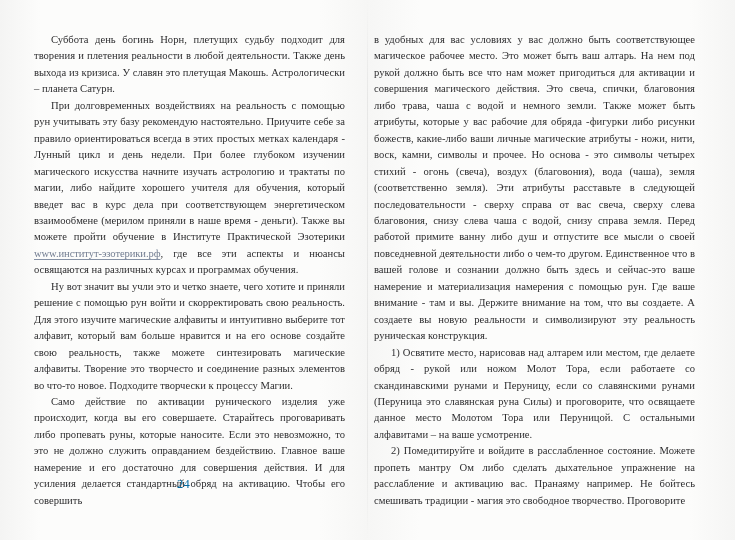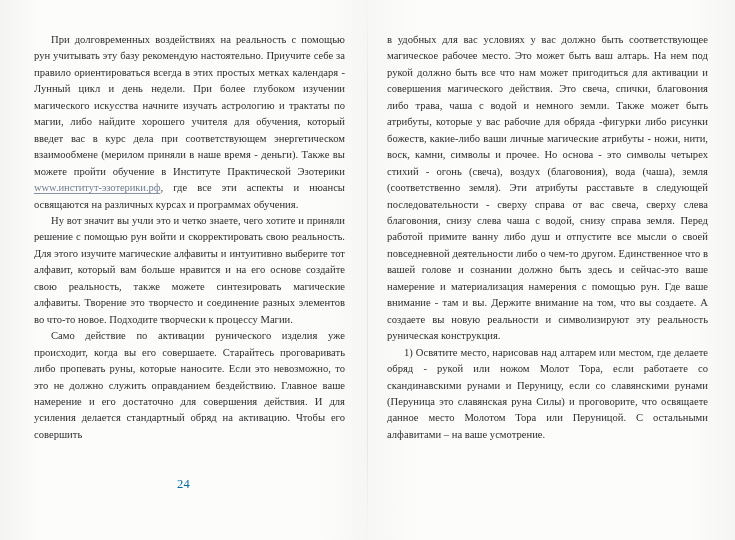--- a/index.html
+++ b/index.html
@@ -38,21 +38,21 @@
   }
 
   .page {
     position: absolute;
     top: 0;
     height: 540px;
     box-sizing: border-box;
   }
 
   .page-left  { left: 0px;   width: 367px; padding: 32px 22px 0 34px; }
-  .page-right { left: 367px; width: 368px; padding: 32px 27px 0 20px; }
+  .page-right { left: 354px; width: 368px; padding: 32px 27px 0 20px; }
 
   .body-text {
     font-size: 10.6px;
     line-height: 16.45px;
     color: #2e2e30;
     text-align: justify;
     text-justify: inter-word;
     hyphens: manual;
     -webkit-font-smoothing: antialiased;
   }
@@ -100,31 +100,33 @@
 <body>
 
 <div class="spread scan-blur">
 
   <div class="paper-tone"></div>
   <div class="gutter-seam"></div>
 
   <div class="page page-left">
     <div class="body-text">
 
+      <p>Суббота день богинь Норн, плетущих судьбу подходит для творения и плетения реальности в любой деятельности. Также день выхода из кризиса. У славян это плетущая Макошь. Астрологически – планета Сатурн.</p>
 
       <p><span>При долговременных воздействиях на реальность с помощью рун учитывать эту базу рекомендую настоятельно. Приучите себе за правило ориентироваться всегда в этих простых метках календаря - Лунный цикл и день недели. При более глубоком изучении магического искусства начните изучать астрологию и трактаты по магии, либо найдите хорошего учителя для обучения, который введет вас в курс дела при соответствующем энергетическом взаимообмене (мерилом приняли в наше время - деньги). Также вы можете пройти обучение в Институте Практической Эзотерики </span><a class="link-url" href="#">www.институт-эзотерики.рф</a><span>, где все эти аспекты и нюансы освящаются на различных курсах и программах обучения.</span></p>
 
       <p>Ну вот значит вы учли это и четко знаете, чего хотите и приняли решение с помощью рун войти и скорректировать свою реальность. Для этого изучите магические алфавиты и интуитивно выберите тот алфавит, который вам больше нравится и на его основе создайте свою реальность, также можете синтезировать магические алфавиты. Творение это творчесто и соединение разных элементов во что-то новое. Подходите творчески к процессу Магии.</p>
       <p>Само действие по активации рунического изделия уже происходит, когда вы его совершаете. Старайтесь проговаривать либо пропевать руны, которые наносите. Если это невозможно, то это не должно служить оправданием бездействию. Главное ваше намерение и его достаточно для совершения действия. И для усиления делается стандартный обряд на активацию. Чтобы его совершить</p>
     </div>
 
     <div class="folio">24</div>
   </div>
 
   <div class="page page-right">
     <div class="body-text">
       <p class="no-indent">в удобных для вас условиях у вас должно быть соответствующее магическое рабочее место. Это может быть ваш алтарь. На нем под рукой должно быть все что нам может пригодиться для активации и совершения магического действия. Это свеча, спички, благовония либо трава, чаша с водой и немного земли. Также может быть атрибуты, которые у вас рабочие для обряда -фигурки либо рисунки божеств, какие-либо ваши личные магические атрибуты - ножи, нити, воск, камни, символы и прочее. Но основа - это символы четырех стихий - огонь (свеча), воздух (благовония), вода (чаша), земля (соответственно земля). Эти атрибуты расставьте в следующей последовательности - сверху справа от вас свеча, сверху слева благовония, снизу слева чаша с водой, снизу справа земля. Перед работой примите ванну либо душ и отпустите все мысли о своей повседневной деятельности либо о чем-то другом. Единственное что в вашей голове и сознании должно быть здесь и сейчас-это ваше намерение и материализация намерения с помощью рун. Где ваше внимание - там и вы. Держите внимание на том, что вы создаете. А создаете вы новую реальности и символизируют эту реальность руническая конструкция.</p>
       <p>1) Освятите место, нарисовав над алтарем или местом, где делаете обряд - рукой или ножом Молот Тора, если работаете со скандинавскими рунами и Перуницу, если со славянскими рунами (Перуница это славянская руна Силы) и проговорите, что освящаете данное место Молотом Тора или Перуницой. С остальными алфавитами – на ваше усмотрение.</p>
+      <p>2) Помедитируйте и войдите в расслабленное состояние. Можете пропеть мантру Ом либо сделать дыхательное упражнение на расслабление и активацию вас. Пранаяму например. Не бойтесь смешивать традиции - магия это свободное творчество. Проговорите</p>
     </div>
 
   </div>
 
 </div>
 
 </body></html>

